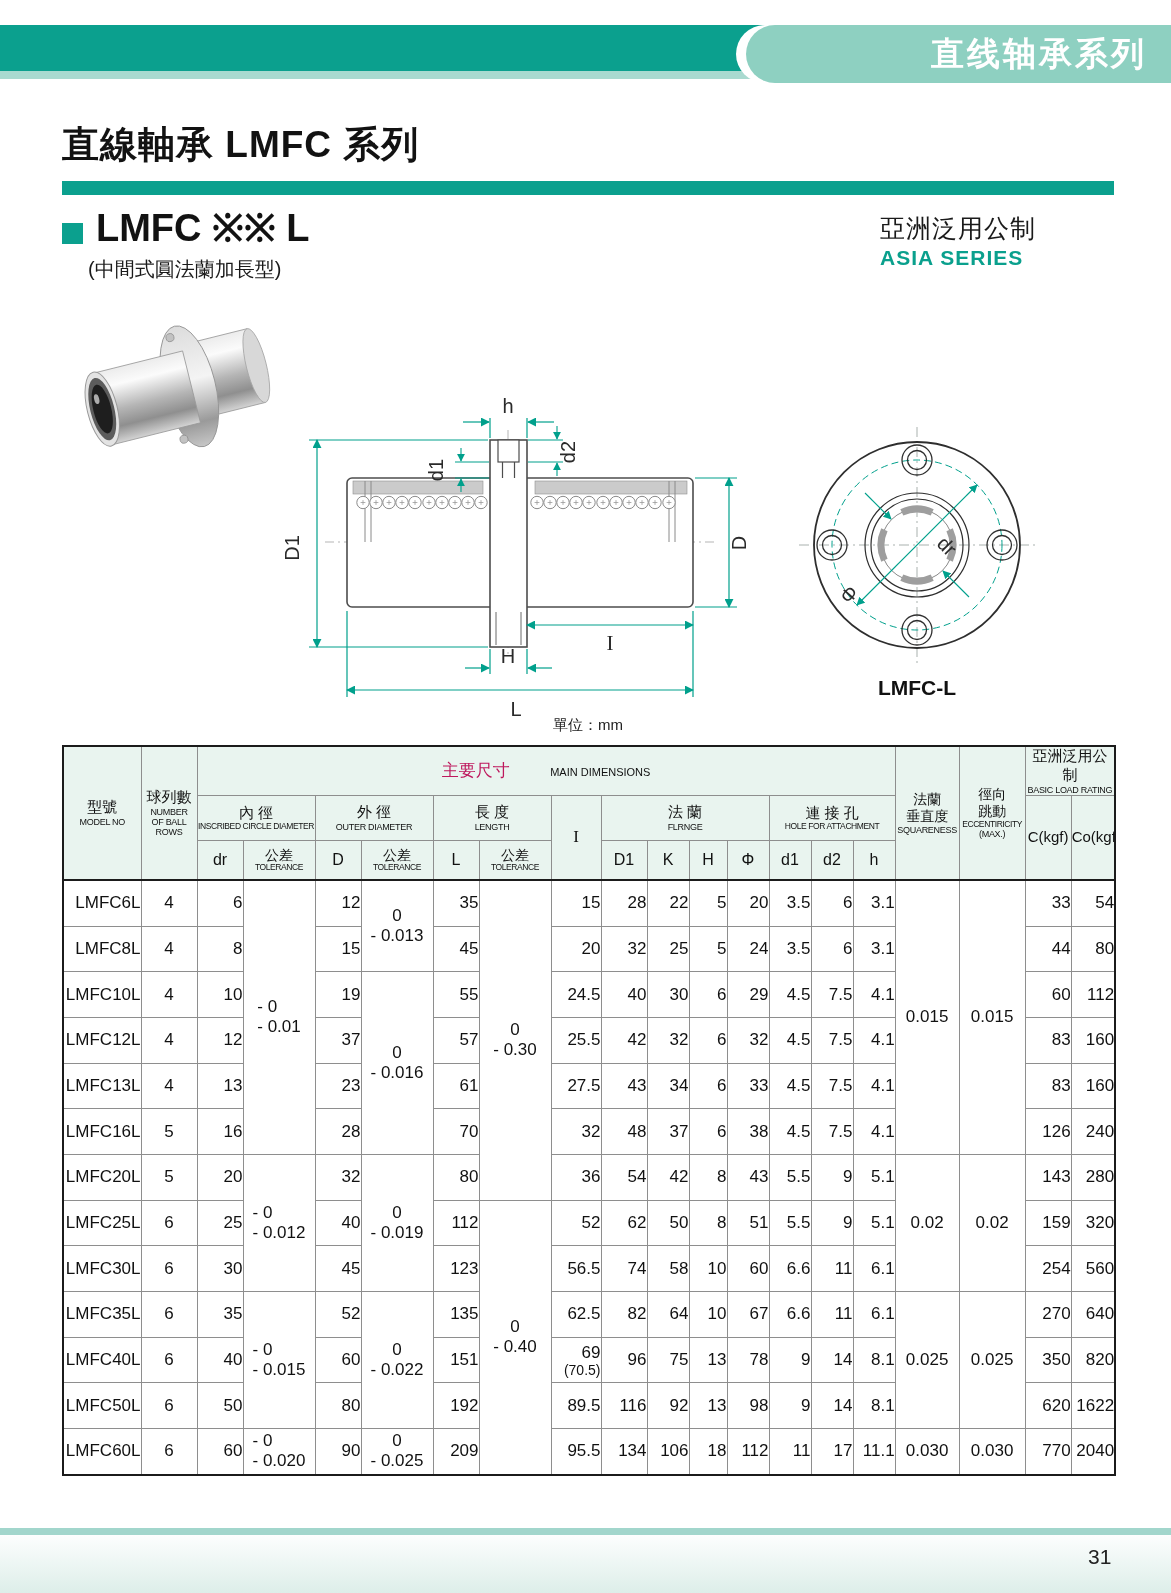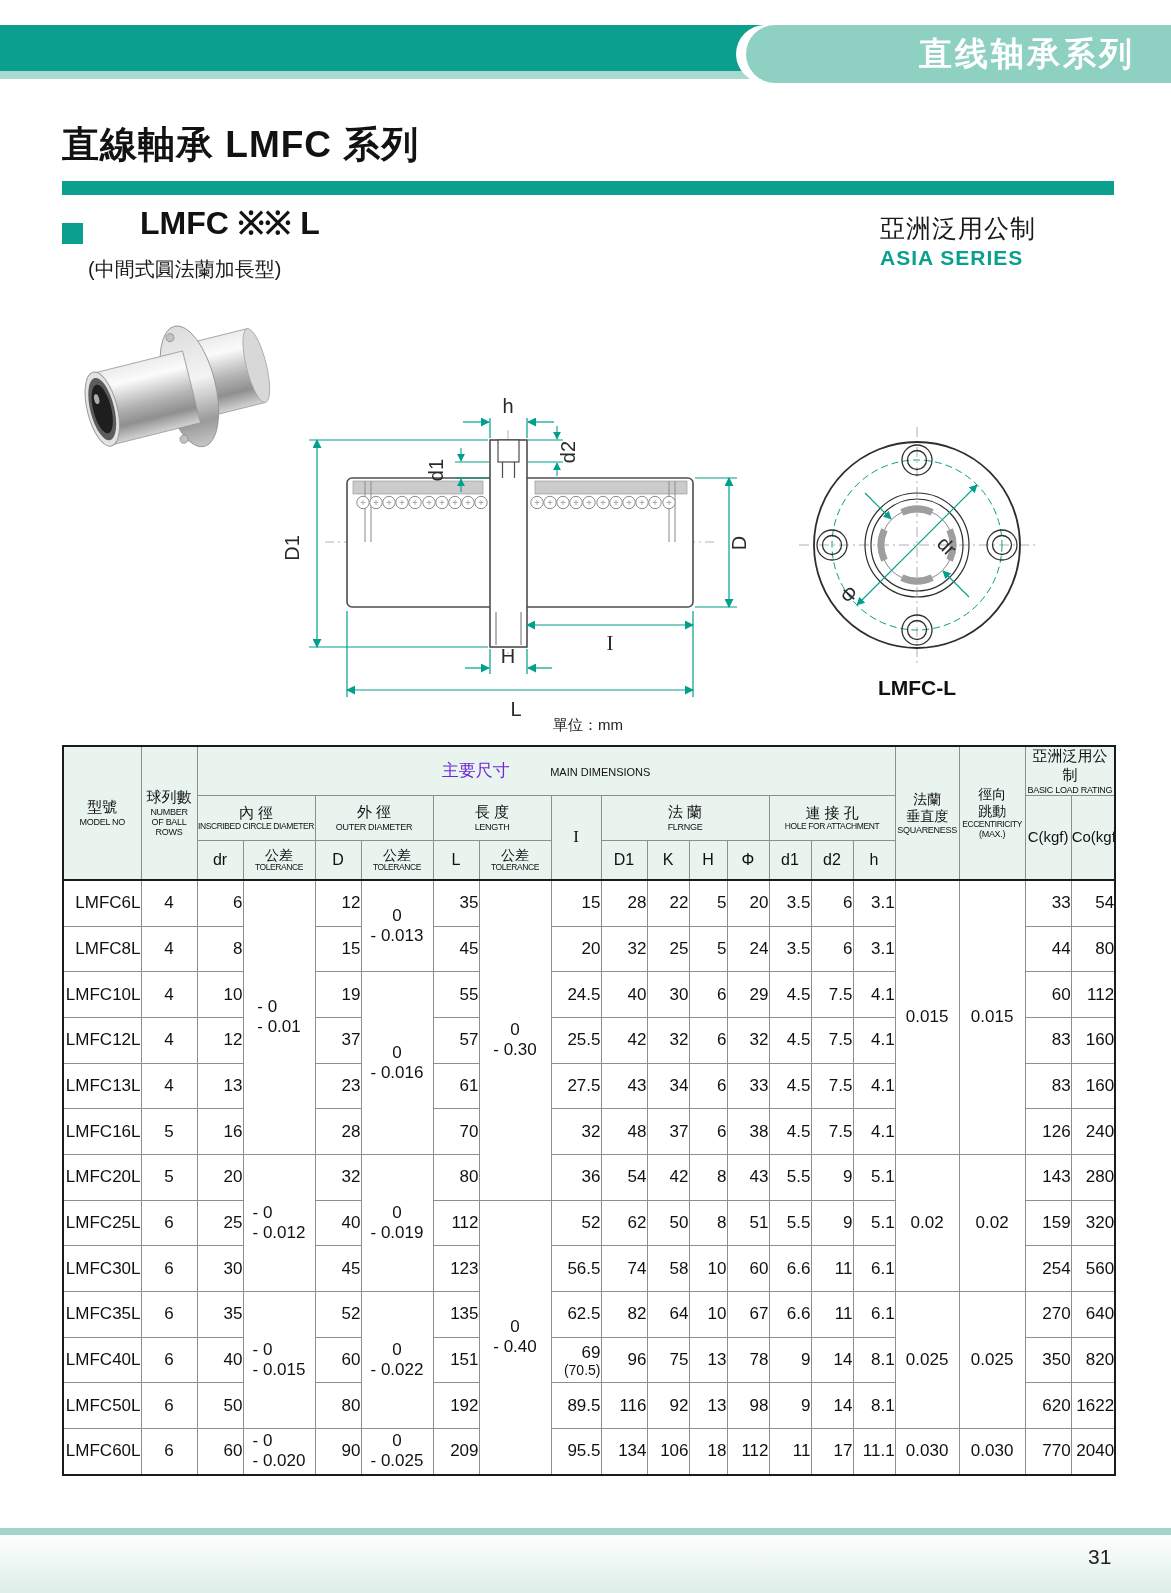--- a/index.html
+++ b/index.html
@@ -7,46 +7,46 @@
     position:relative; width:1171px; height:1593px; background:#ffffff;
     font-family:"Liberation Sans", sans-serif; color:#111; overflow:hidden;
   }
   
   .banner-band { position:absolute; left:0; top:25px; width:100%; height:46px; background:#0ba08e; }
   .banner-substrip { position:absolute; left:0; top:71px; width:100%; height:8px; background:#a9dad0; }
   .banner-crescent { position:absolute; left:736px; top:25px; width:48px; height:58px; background:#ffffff; border-radius:29px 0 0 29px; }
   .banner-tab {
     position:absolute; left:746px; top:25px; width:425px; height:58px; background:#8ed0c1;
     border-radius:29px 0 0 29px; color:#fff; font-weight:bold; font-size:33px;
-    line-height:58px; text-align:right; padding-right:36px; box-sizing:border-box; letter-spacing:3px;
+    line-height:58px; text-align:right; padding-right:24px; box-sizing:border-box; letter-spacing:3px;
   }
   
   .page-title { position:absolute; left:62px; top:120px; font-size:37px; font-weight:bold; color:#121212; letter-spacing:1px; }
   .title-bar { position:absolute; left:62px; top:181px; width:1052px; height:14px; background:#0ba08e; }
   .section-marker { position:absolute; left:62px; top:223px; width:21px; height:21px; background:#0ba08e; }
-  .model-title { position:absolute; left:96px; top:200px; font-size:32px; font-weight:bold; color:#121212;margin-left:44px; }
+  .model-title { position:absolute; left:96px; top:200px; font-size:38px; font-weight:bold; color:#121212; }
   .model-subtitle { position:absolute; left:88px; top:256px; font-size:20px; color:#1a1a1a; }
   .region-cn { position:absolute; left:880px; top:212px; font-size:25px; color:#1a1a1a; letter-spacing:1px; }
   .region-en { position:absolute; left:880px; top:246px; font-size:21px; font-weight:bold; color:#0aa08d; letter-spacing:1px; }
   
   .photo-wrap { position:absolute; left:72px; top:298px; }
   .xsection-wrap { position:absolute; left:285px; top:382px; }
   .circleview-wrap { position:absolute; left:790px; top:405px; }
   .unit-label { position:absolute; top:716px; left:62px; width:1052px; text-align:center; font-size:15px; color:#222; }
   
   .spec-table-wrap { position:absolute; left:62px; top:745px; }
   table.spec { border-collapse:collapse; table-layout:fixed; width:1052px; border:2.5px solid #1b1b1b; }
   table.spec th, table.spec td { border:1px solid #8e8e8e; padding:0; overflow:hidden; }
   table.spec thead { border-bottom:2.5px solid #1b1b1b; }
   table.spec thead th { background:#e9f4ef; font-weight:normal; text-align:center; vertical-align:middle; }
   .cn  { font-size:15px; line-height:1.25; color:#111; }
   .cn-sm { font-size:14px; line-height:1.2; color:#111; }
   .en  { font-size:9px; line-height:1.15; letter-spacing:-0.3px; color:#111; white-space:nowrap; }
   .en-xs { font-size:8.5px; line-height:1.15; letter-spacing:-0.4px; color:#111; white-space:nowrap; }
-  .cn-lg { font-size:17px; color:#6d28d9; }
+  .cn-lg { font-size:17px; color:#be185d; }
   .en-md { font-size:11px; color:#111;padding-left:36px; }
   .sym { font-size:16px; }
   .sym-serif { font-family:"Liberation Serif", serif; font-size:17px; }
   table.spec tbody td { height:44.7px; font-size:17px; vertical-align:middle; background:#fff; }
   td.c-model { text-align:right; padding-left:7px; font-size:16px;margin-top:12px; }
   td.c-center { text-align:center; }
   td.c-num { text-align:right; padding-right:9px; }
   td.c-merge { text-align:center; }
   .tblock { display:inline-block; line-height:1.2; font-size:17px; }
   .tblock.tol-left  { text-align:left; }

